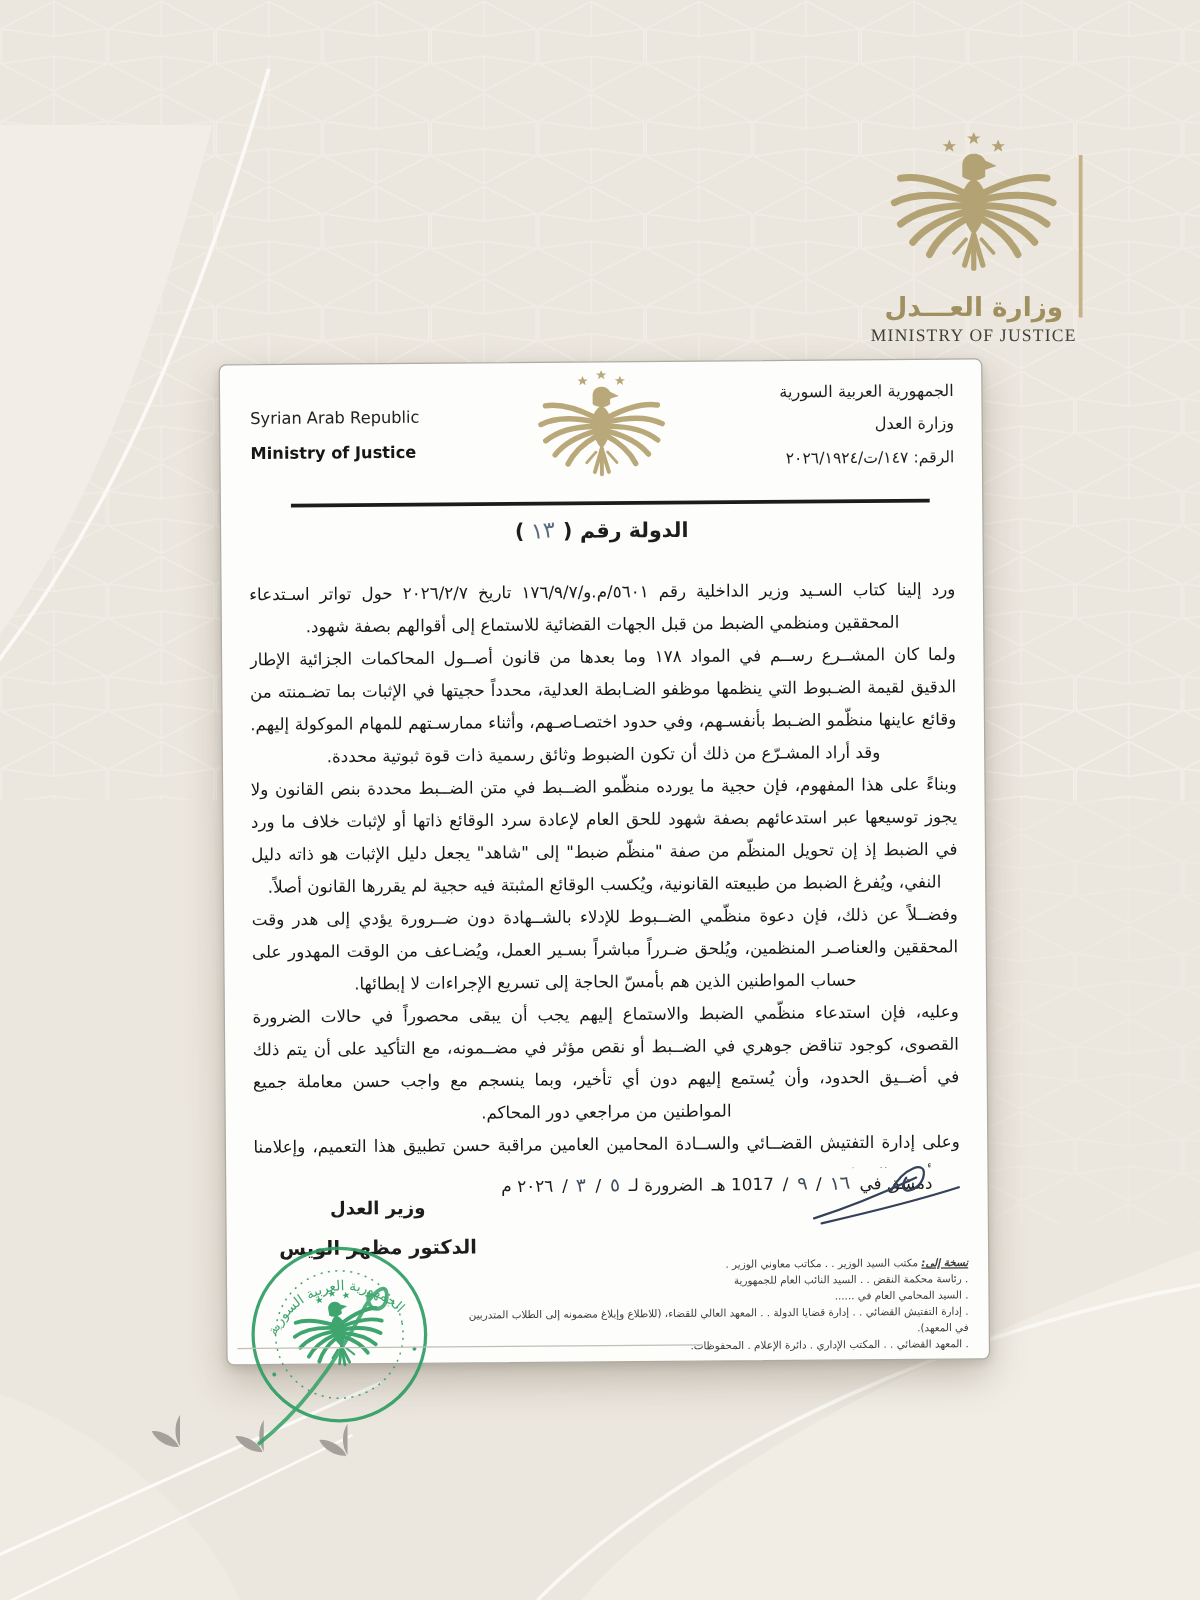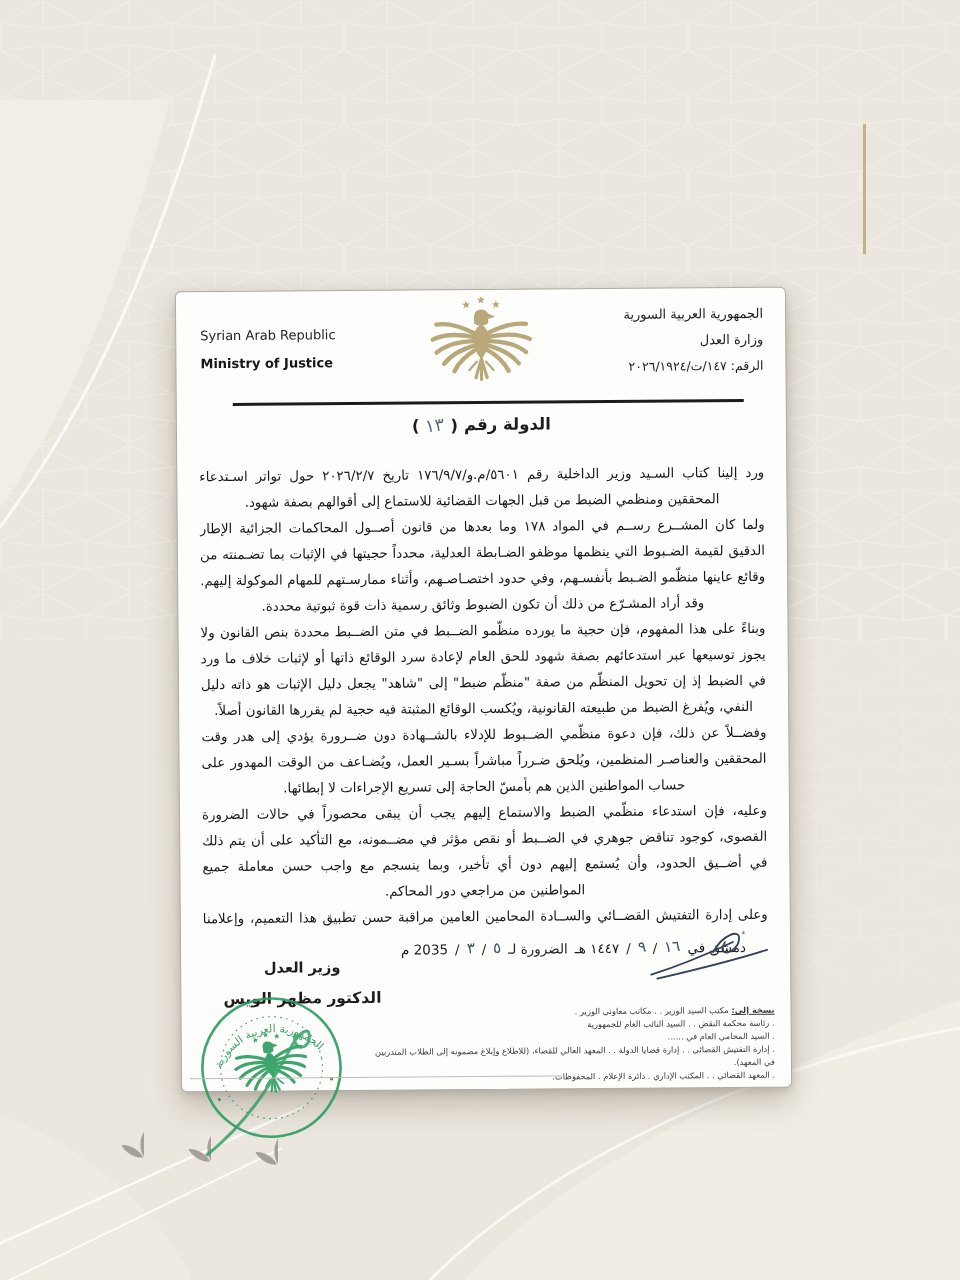--- a/index.html
+++ b/index.html
@@ -50,21 +50,21 @@
 
   .sig-block{position:absolute;top:668px;left:36px;width:170px;text-align:center;}
   .sig-title{font-weight:bold;font-size:14.5px;}
   .sig-name{font-weight:bold;font-size:15.5px;margin-top:14px;}
 
   .stamp{position:absolute;top:688px;left:4px;width:170px;height:170px;opacity:.92;
          transform:rotate(-10deg);}
 
   .footer{position:absolute;top:716px;right:16px;width:408px;text-align:right;
           font-size:8.3px;line-height:13px;color:#3a3a38;}
-  .f-label{font-weight:bold;text-decoration:underline;}
+  .f-label{font-weight:bold;text-decoration:underline;font-style:italic;}
   .bottom-line{position:absolute;top:786px;left:8px;width:372px;height:1px;background:#c2beb6;}
 
   
   .flowers{position:absolute;left:86px;top:1100px;display:flex;gap:9px;z-index:2;}
   .flowers svg{color:#a5a19a;}
 </style>
 </head>
 <body>
 
 <svg style="position:absolute;width:0;height:0" aria-hidden="true">
@@ -127,20 +127,29 @@
     <rect x="540" y="560" width="420" height="420" fill="url(#geo)" opacity="0.35"></rect>
     <path d="M 170,100 C 110,320 50,470 -70,590 L -70,100 Z" fill="#f2eee7"></path>
     <path d="M 215,55 C 145,300 60,480 -85,625" stroke="#fbf9f5" stroke-width="3" fill="none"></path>
     <path d="M 960,1000 C 755,1075 555,1175 465,1280 L 960,1280 Z" fill="#f1ede5"></path>
     <path d="M 430,1280 C 560,1150 780,1060 960,1028" stroke="#faf8f3" stroke-width="3" fill="none"></path>
     <path d="M 0,1115 C 95,1148 172,1228 192,1280 L 0,1280 Z" fill="#efeae2"></path>
     <path d="M -10,1248 L 305,1106" stroke="#fcfbf8" stroke-width="2.5" fill="none"></path>
     <path d="M -15,1292 L 282,1148" stroke="#fcfbf8" stroke-width="2" fill="none"></path>
   </svg>
 
+  <div class="brand">
+    <div class="eagle-wrap">
+      <svg width="150" height="122" viewBox="0 0 120 100">
+          <use href="#eagle"></use>
+        </svg>
+    </div>
+    <div class="brand-ar">وزارة العـــدل</div>
+    <div class="brand-en">MINISTRY OF JUSTICE</div>
+  </div>
   <div class="brand-rule"></div>
 
   <div class="paper">
 
     <div class="lh-en">
       <div class="l1">Syrian Arab Republic</div>
       <div class="l2">Ministry of Justice</div>
     </div>
 
     <div class="lh-eagle">
@@ -170,27 +179,27 @@
       <p class="para">وعليه، فإن استدعاء منظّمي الضبط والاستماع إليهم يجب أن يبقى محصوراً في حالات الضرورة القصوى، كوجود تناقض جوهري في الضــبط أو نقص مؤثر في مضــمونه، مع التأكيد على أن يتم ذلك في أضــيق الحدود، وأن يُستمع إليهم دون أي تأخير، وبما ينسجم مع واجب حسن معاملة جميع المواطنين من مراجعي دور المحاكم.</p>
       <p class="para end-right">وعلى إدارة التفتيش القضــائي والســادة المحامين العامين مراقبة حسن تطبيق هذا التعميم، وإعلامنا عن أية مخالفة لمضمونه.</p>
     </div>
 
     <div class="date-row">
       <span>دمشق في</span>
       <span class="hw">١٦</span>
       <span>/</span>
       <span class="hw">٩</span>
       <span>/</span>
-      <span>١٤٤٧ هـ</span>
+      <span>1017 هـ</span>
       <span>الضرورة لـ</span>
       <span class="hw">٥</span>
       <span>/</span>
       <span class="hw">٣</span>
       <span>/</span>
-      <span>2035 م</span>
+      <span>٢٠٢٦ م</span>
     </div>
 
     <svg class="ink-sig" viewBox="0 0 132 66">
       <g stroke="#33415a" stroke-width="1.8" fill="none" stroke-linecap="round">
         <path d="M8,52 C34,44 64,32 90,20"></path>
         <path d="M70,30 C80,12 98,6 96,18 C94,32 72,36 82,20"></path>
         <path d="M14,56 C50,48 92,38 124,28"></path>
       </g>
     </svg>
 

